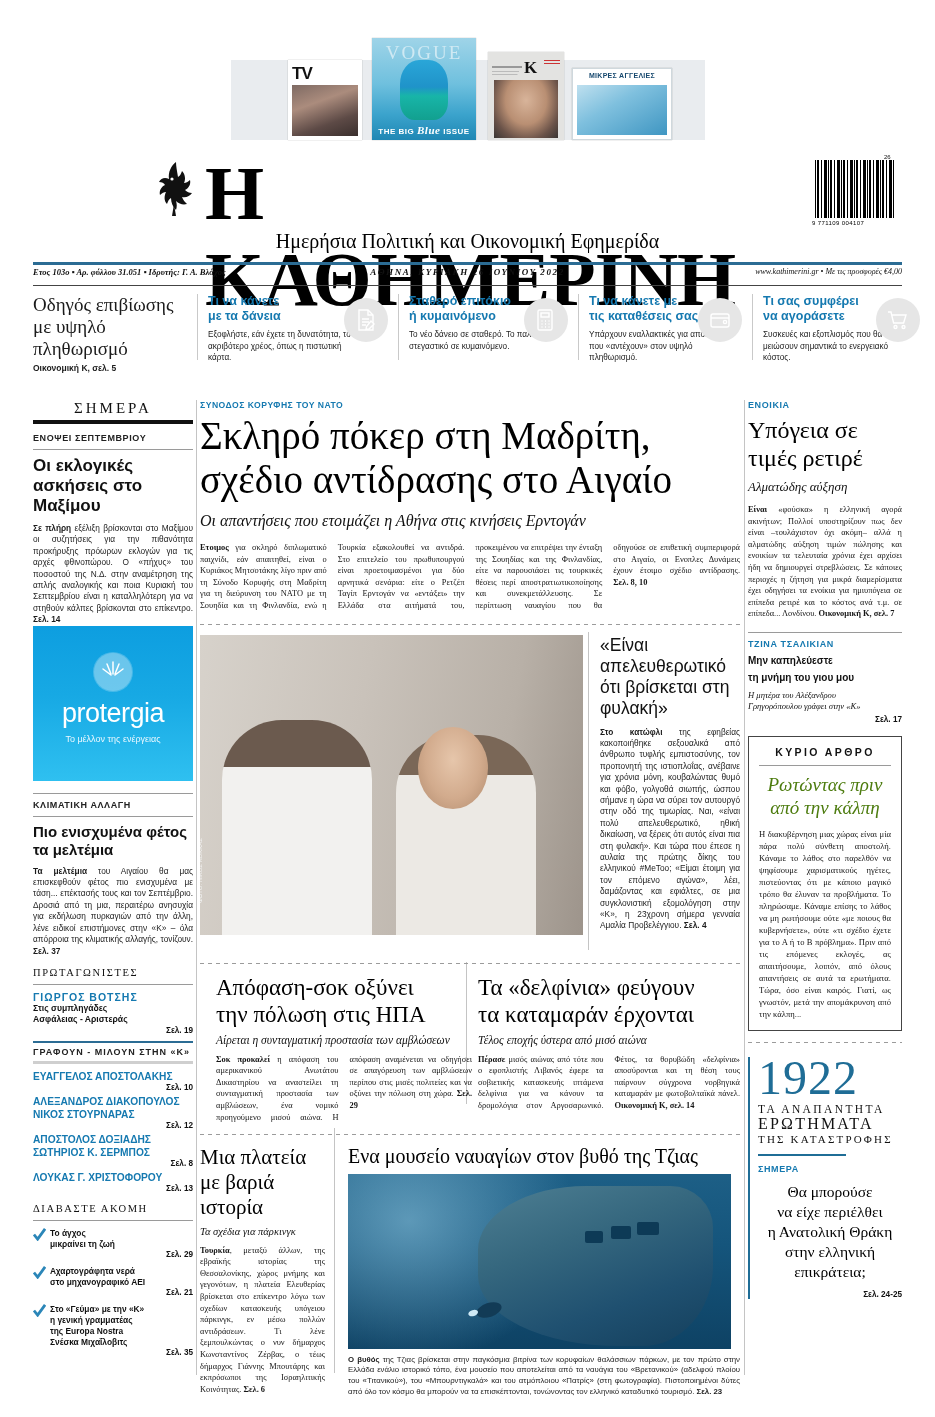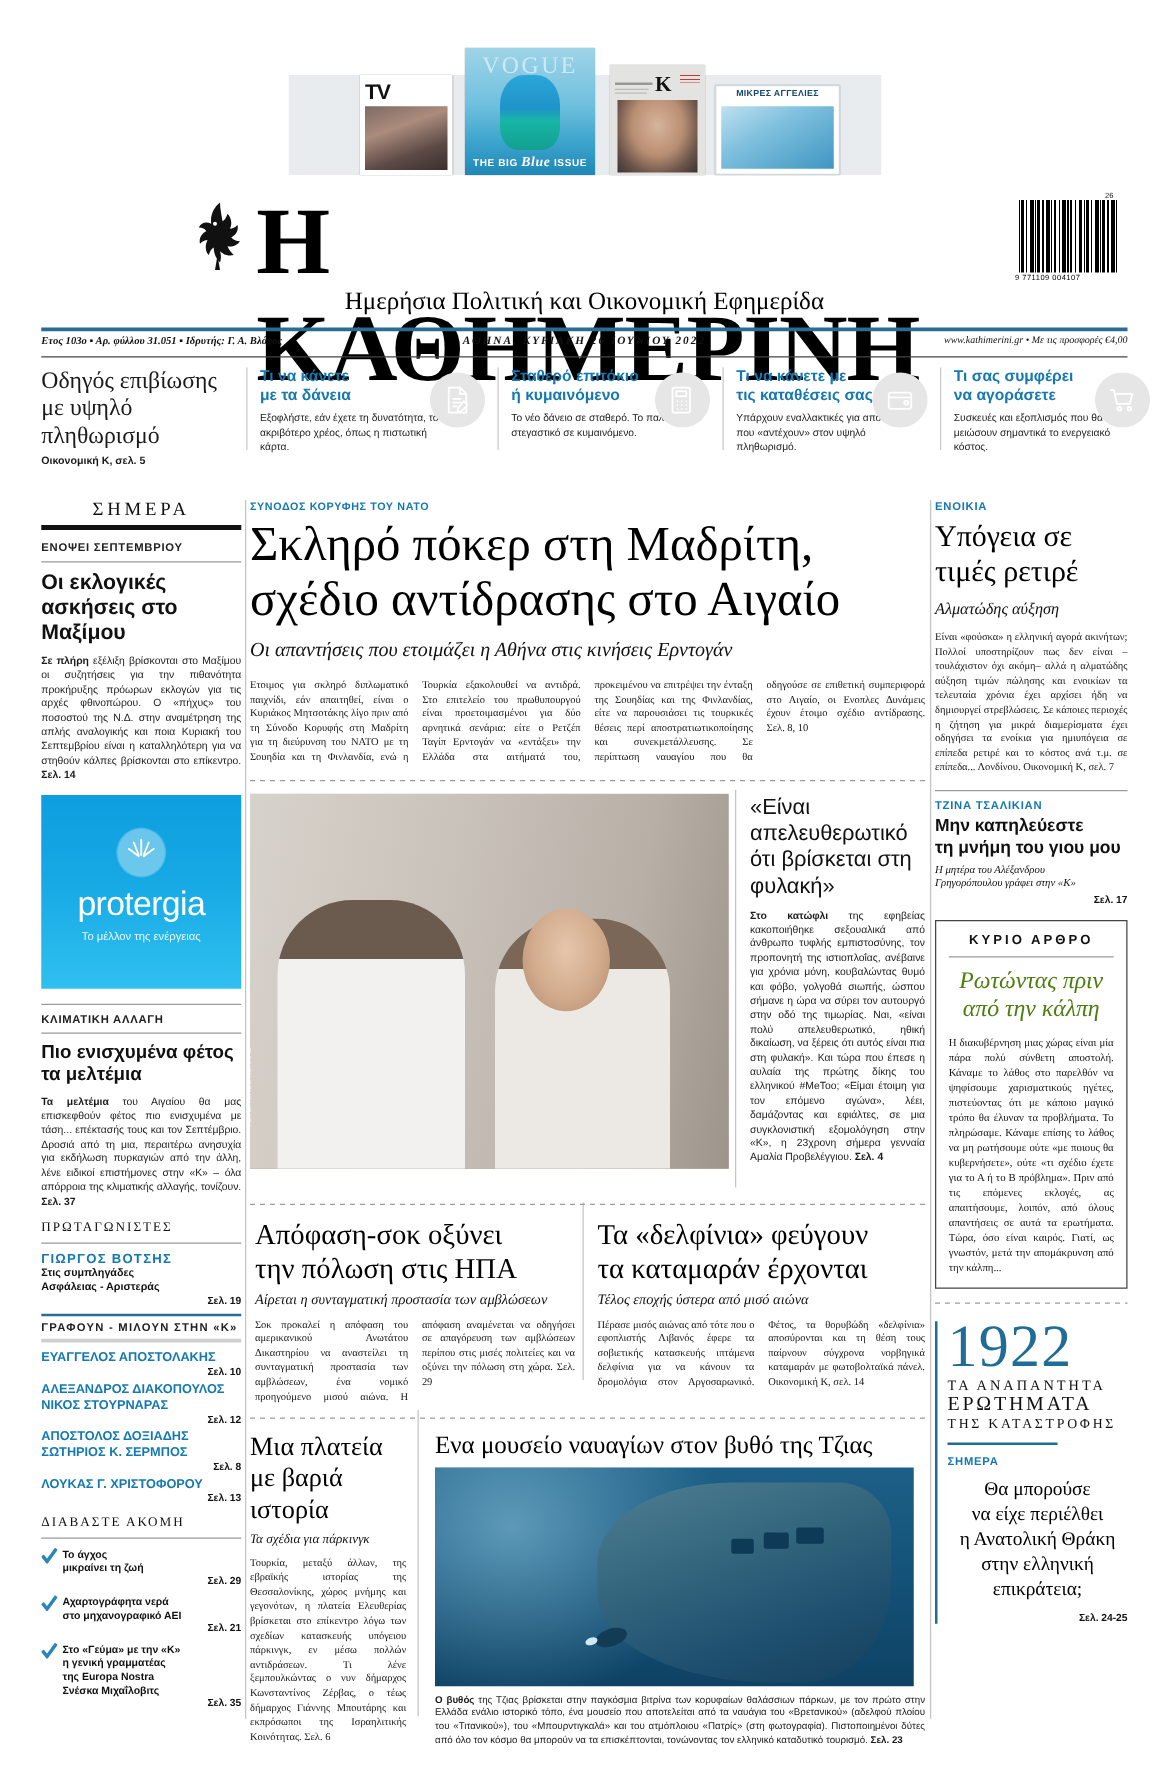--- a/index.html
+++ b/index.html
@@ -114,21 +114,21 @@
   .bar-blk { height:4px; background:#111; margin:3px 0 0; }
   .kicker { font: 700 9px "Liberation Sans", sans-serif; letter-spacing:.6px; color:#222; }
   .kicker-blue { font: 700 9px "Liberation Sans", sans-serif; letter-spacing:.6px; color:#1579b0; }
   .hl-sans { font: 700 16.5px "Liberation Sans", sans-serif; line-height:19px; color:#111; }
   .body-s { font: 400 8.3px "Liberation Sans", sans-serif; line-height:11.4px; text-align:justify; color:#1b1b1b;}
   .body-s b { font-weight:700; }
   .thin-line { height:1px; background:#9a9a9a; margin:6px 0; }
   .blue-line { height:2px; background:#2b6c94; }
   .grey-line { height:3px; background:#cfcfcf; }
 
-  #protergia { width:160px; height:155px; margin-top:10px;
+  #protergia { width:160px; height:155px; 
      background: linear-gradient(180deg,#0d9ee0 0%,#17a9e4 45%,#2fc0f0 100%); position:relative; }
   #protergia .plogo { position:absolute; left:50%; top:26px; transform:translateX(-50%);
      width:40px; height:40px; border-radius:50%; background:rgba(255,255,255,.22); }
   #protergia .pname { position:absolute; left:0; right:0; top:72px; text-align:center;
      font:400 27px "Liberation Sans", sans-serif; color:#fff; letter-spacing:-.5px;}
   #protergia .ptag { position:absolute; left:0; right:0; top:108px; text-align:center;
      font:400 9px "Liberation Sans", sans-serif; color:#eaf8ff;}
 
   .prot-name { font:700 10.5px "Liberation Sans", sans-serif; color:#1579b0; letter-spacing:1px; }
   .prot-sub  { font:700 8.6px "Liberation Sans", sans-serif; color:#111; line-height:11.5px;}
@@ -137,21 +137,21 @@
   .readmore-h{ font:400 10.5px "Liberation Serif", serif; letter-spacing:1.6px; color:#111;}
   .rm-item   { position:relative; padding-left:17px; margin-top:7px; }
   .rm-item .tick { position:absolute; left:0; top:0; width:13px; height:13px; }
   .rm-item .t { font:700 8.4px "Liberation Sans", sans-serif; line-height:11px; color:#111;}
 
   
   .mid-kicker { font:700 8.6px "Liberation Sans", sans-serif; color:#1579b0; letter-spacing:.5px;}
   #main-head { font: 400 39px "Liberation Serif", serif; line-height:44px; color:#000; margin-top:4px;}
   #main-sub  { font: italic 400 16px "Liberation Serif", serif; color:#111; margin-top:10px;}
   .serif-body { font: 400 8.4px "Liberation Serif", serif; line-height:11.6px; text-align:justify; color:#151515;}
-  .serif-body b { font-weight:400; }
+  .serif-body b { font-weight:700; }
   .cols4 { column-count:4; column-gap:11px; }
   .cols2 { column-count:2; column-gap:11px; }
   .dash-rule { height:1px; margin:10px 0;
      background: repeating-linear-gradient(90deg,#9b9b9b 0 4px, transparent 4px 8px); }
 
   #photo-main { width:383px; height:300px; position:relative; overflow:hidden;
      background: linear-gradient(180deg,#cfc9c2 0%,#bdb5ac 55%,#a79e95 100%); }
   .pm-wall { position:absolute; inset:0; background:
      linear-gradient(100deg,#d7d2cb 0%,#c9c2ba 40%,#b8b0a7 75%,#9d948b 100%); }
   .pm-fig1 { position:absolute; left:22px; bottom:0; width:150px; height:215px;
@@ -445,21 +445,21 @@
       <div class="q-head">«Είναι απελευθερωτικό ότι βρίσκεται στη φυλακή»</div>
       <div class="body-s" style="margin-top:8px">
         <b>Στο κατώφλι</b><span> της εφηβείας κακοποιήθηκε σεξουαλικά από άνθρωπο τυφλής εμπιστοσύνης, τον προπονητή της ιστιοπλοΐας, ανέβαινε για χρόνια μόνη, κουβαλώντας θυμό και φόβο, γολγοθά σιωπής, ώσπου σήμανε η ώρα να σύρει τον αυτουργό στην οδό της τιμωρίας. Ναι, «είναι πολύ απελευθερωτικό, ηθική δικαίωση, να ξέρεις ότι αυτός είναι πια στη φυλακή». Και τώρα που έπεσε η αυλαία της πρώτης δίκης του ελληνικού #MeToo; «Είμαι έτοιμη για τον επόμενο αγώνα», λέει, δαμάζοντας και εφιάλτες, σε μια συγκλονιστική εξομολόγηση στην «Κ», η 23χρονη σήμερα γενναία Αμαλία Προβελέγγιου. </span><b>Σελ. 4</b>
       </div>
     </div>
   </div>
 
   <div class="dash-rule"></div>
 
   <div style="position:relative; height:150px">
-    <div style="position:absolute; left:4px; top:0; width:256px">
+    <div style="position:absolute; left:16px; top:0; width:256px">
       <div class="sub-head-serif" style="white-space:pre-line">Απόφαση-σοκ οξύνει
 την πόλωση στις ΗΠΑ</div>
       <div class="sub-sub-serif">Αίρεται η συνταγματική προστασία των αμβλώσεων</div>
       <div class="serif-body cols2" style="margin-top:8px">
         <b>Σοκ προκαλεί</b><span> η απόφαση του αμερικανικού Ανωτάτου Δικαστηρίου να αναστείλει τη συνταγματική προστασία των αμβλώσεων, ένα νομικό προηγούμενο μισού αιώνα. Η απόφαση αναμένεται να οδηγήσει σε απαγόρευση των αμβλώσεων περίπου στις μισές πολιτείες και να οξύνει την πόλωση στη χώρα. </span><b>Σελ. 29</b>
       </div>
     </div>
 
     <div style="position:absolute; left:278px; top:0; width:262px">
       <div class="sub-head-serif" style="white-space:pre-line">Τα «δελφίνια» φεύγουν
@@ -507,21 +507,21 @@
   <div class="r-head-serif" style="margin-top:6px" style2="">Υπόγεια
 σε τιμές
 ρετιρέ</div>
   <div class="r-italic">Αλματώδης αύξηση</div>
   <div class="serif-body" style="margin-top:9px">
     <b>Είναι</b><span> «φούσκα» η ελληνική αγορά ακινήτων; Πολλοί υποστηρίζουν πως δεν είναι –τουλάχιστον όχι ακόμη– αλλά η αλματώδης αύξηση τιμών πώλησης και ενοικίων τα τελευταία χρόνια έχει αρχίσει ήδη να δημιουργεί στρεβλώσεις. Σε κάποιες περιοχές η ζήτηση για μικρά διαμερίσματα έχει οδηγήσει τα ενοίκια για ημιυπόγεια σε επίπεδα ρετιρέ και το κόστος ανά τ.μ. σε επίπεδα... Λονδίνου. </span><b>Οικονομική Κ, σελ. 7</b>
   </div>
 
   <div class="thin-line" style="margin-top:12px"></div>
   <div class="kicker-blue">ΤΖΙΝΑ ΤΣΑΛΙΚΙΑΝ</div>
-  <div class="hl-sans" style="margin-top:3px; font-size:14px; line-height:17px; white-space:pre-line">Μην καπηλεύεστε
+  <div class="hl-sans" style="margin-top:3px; font-size:10px; line-height:17px; white-space:pre-line">Μην καπηλεύεστε
 τη μνήμη του γιου μου</div>
   <div style="font: italic 400 8.6px 'Liberation Serif', serif; line-height:11px; margin-top:4px; white-space:pre-line">Η μητέρα του Αλέξανδρου
 Γρηγορόπουλου γράφει στην «Κ»</div>
   <div class="pg" style="margin-top:3px">Σελ. 17</div>
 
   <div class="box-article" style="margin-top:12px">
     <div class="box-title">ΚΥΡΙΟ ΑΡΘΡΟ</div>
     <div class="thin-line" style="margin:7px 0 7px"></div>
     <div class="ed-head" style="white-space:pre-line">Ρωτώντας πριν
 από την κάλπη</div>

